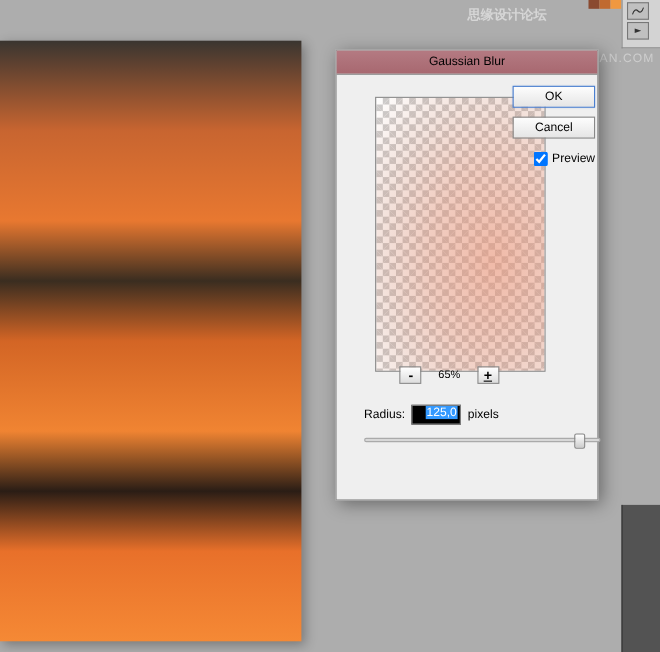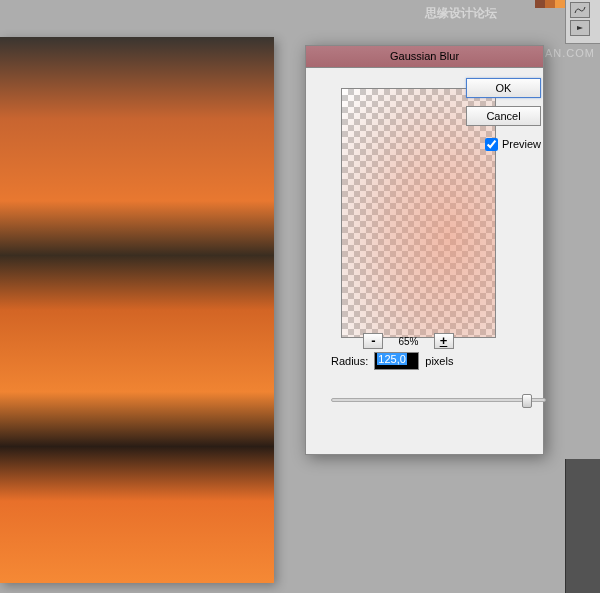--- a/index.html
+++ b/index.html
@@ -121,25 +121,26 @@
       font-weight: bold;
     }
     .zoom-btn.plus {
       text-decoration: underline;
     }
     .zoom-level {
       font-size: 10px;
     }
     .radius-row {
       position: absolute;
-      top: 284px;
+      top: 300px;
       left: 25px;
       display: flex;
       align-items: center;
       gap: 6px;
+      text-align: right;
     }
     .radius-label {
       font-size: 11px;
     }
     .radius-input {
       width: 45px;
       height: 18px;
       border: 1px solid #888;
       background: #000000;
       font-size: 11px;

